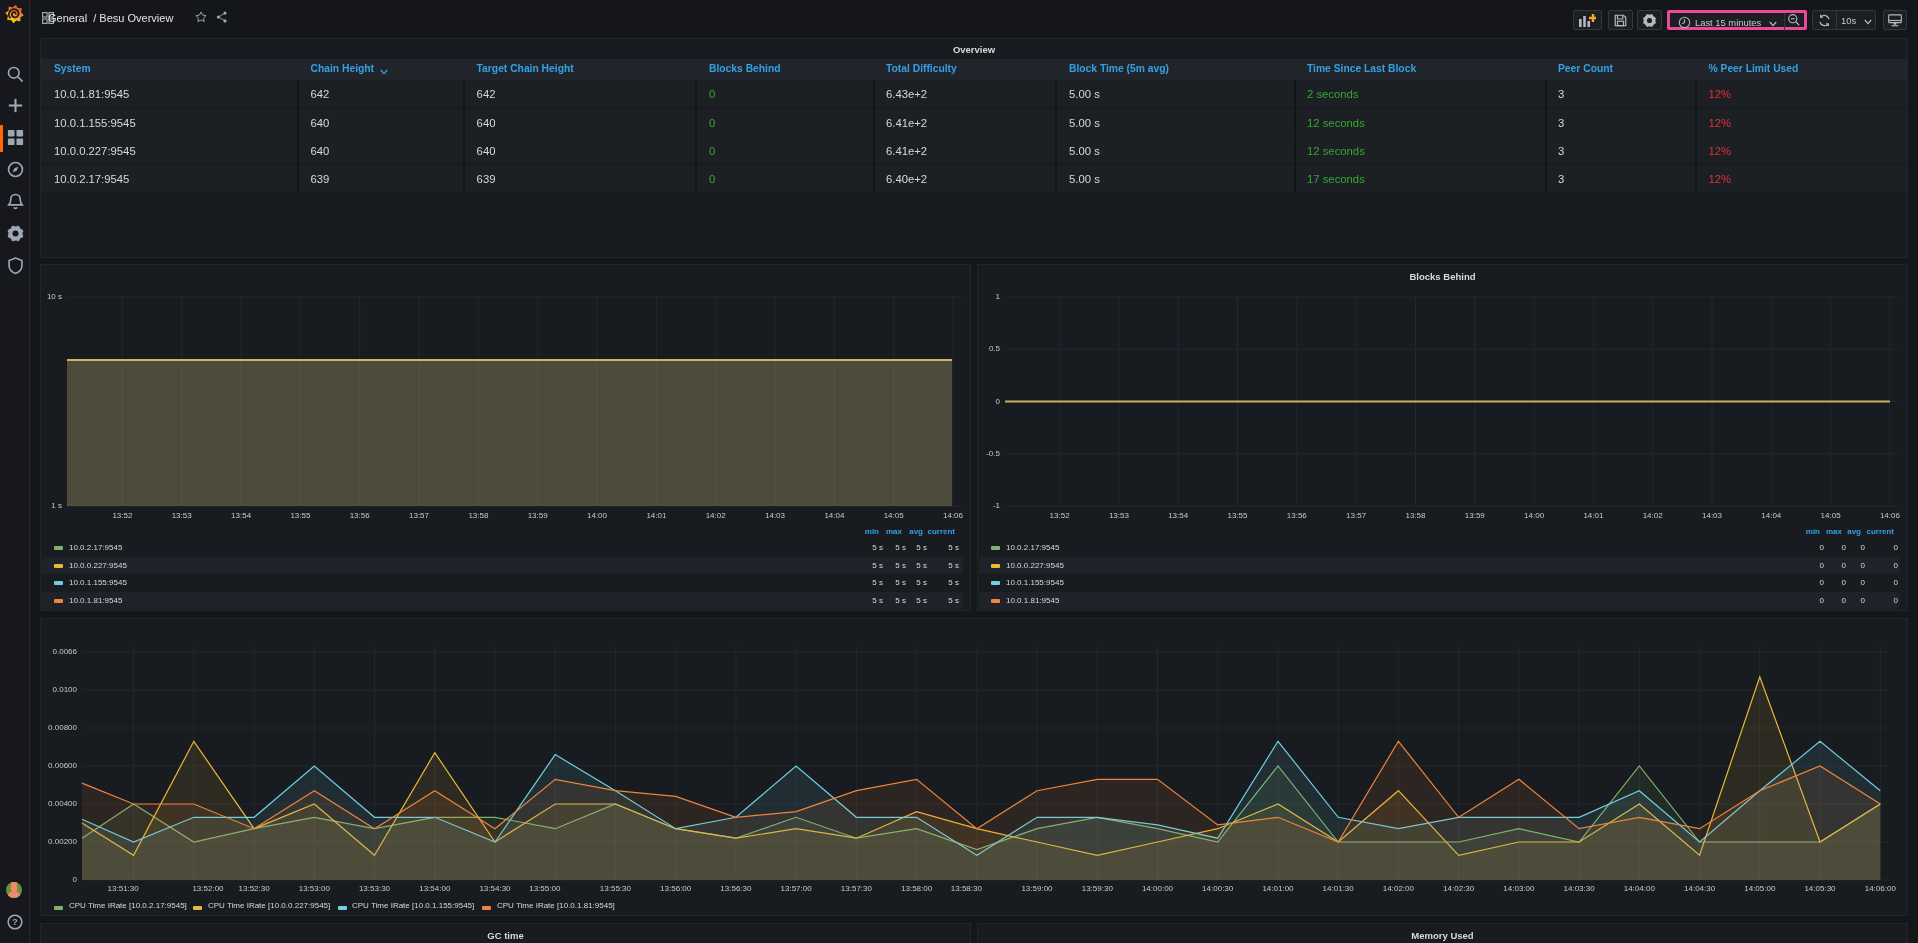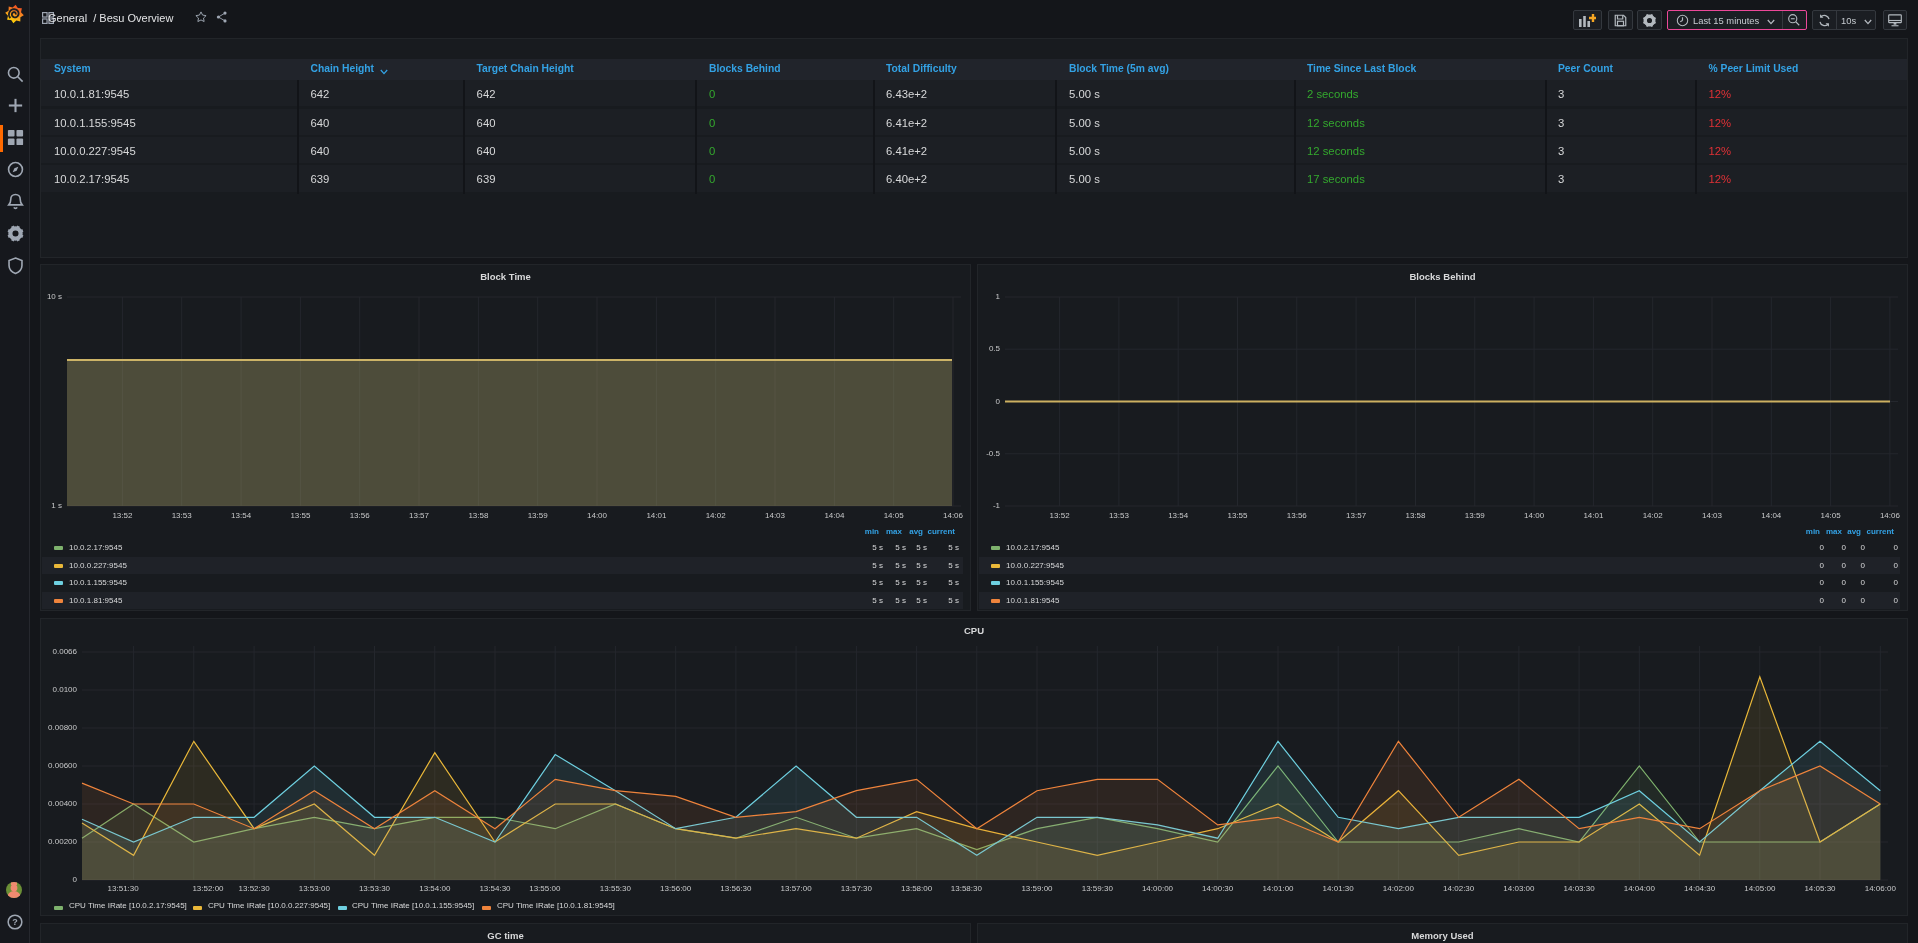--- a/index.html
+++ b/index.html
@@ -115,21 +115,21 @@
       <line x1="11.81" y1="14.37" x2="13.36" y2="18.10" stroke="#b3b9bf" stroke-width="3.1" stroke-linecap="butt"></line>
       <line x1="8.19" y1="14.37" x2="6.64" y2="18.10" stroke="#b3b9bf" stroke-width="3.1" stroke-linecap="butt"></line>
       <line x1="5.63" y1="11.81" x2="1.90" y2="13.36" stroke="#b3b9bf" stroke-width="3.1" stroke-linecap="butt"></line>
       <line x1="5.63" y1="8.19" x2="1.90" y2="6.64" stroke="#b3b9bf" stroke-width="3.1" stroke-linecap="butt"></line>
       <line x1="8.19" y1="5.63" x2="6.64" y2="1.90" stroke="#b3b9bf" stroke-width="3.1" stroke-linecap="butt"></line>
       <line x1="11.81" y1="5.63" x2="13.36" y2="1.90" stroke="#b3b9bf" stroke-width="3.1" stroke-linecap="butt"></line>
       <line x1="14.37" y1="8.19" x2="18.10" y2="6.64" stroke="#b3b9bf" stroke-width="3.1" stroke-linecap="butt"></line>
       <circle cx="10" cy="10" r="2.7" fill="#1b1e23"></circle>
     </svg>
   </div>
-<div class="abs" style="left:1667px;top:10px;width:140px;height:20px;background:#1b1e23;border:1px solid #ec4899;border-radius:2px">
+<div class="abs" style="left:1667px;top:10px;width:140px;height:20px;background:#1b1e23;border:3px solid #ec4899;border-radius:2px">
     <svg class="abs" style="left:8px;top:3px" width="13" height="13" viewBox="0 0 20 20">
       <circle cx="10" cy="10" r="8" stroke="#b3b9bf" stroke-width="1.6" fill="none"></circle>
       <path d="M10 10 L10 5 M10 10 L6.5 12" stroke="#b3b9bf" stroke-width="1.8" fill="none"></path>
     </svg>
     <div class="abs" style="left:25px;top:4px;font-size:9.4px;color:#c7ccd1">Last 15 minutes</div>
     <svg class="abs" style="left:99px;top:8px" width="8" height="6" viewBox="0 0 10 7">
       <path d="M1 1 L5 5.5 L9 1" stroke="#b3b9bf" stroke-width="1.6" fill="none"></path>
     </svg>
     <div class="abs" style="left:114px;top:0;width:1px;height:18px;background:#34383e"></div>
   </div>
@@ -153,20 +153,21 @@
   </div>
 <div class="abs" style="left:1883px;top:10px;width:24px;height:20px;background:#1b1e23;border:1px solid #34383e;border-radius:2px">
     <svg class="abs" style="left:4px;top:3px" width="14" height="13" viewBox="0 0 20 18">
 <rect x="1" y="1" width="18" height="11" rx="1" stroke="#b3b9bf" stroke-width="1.6" fill="none"></rect>
       <line x1="1" y1="9" x2="19" y2="9" stroke="#b3b9bf" stroke-width="1.6"></line>
       <rect x="8" y="12" width="4" height="3" fill="#b3b9bf"></rect>
       <line x1="5" y1="16.5" x2="15" y2="16.5" stroke="#b3b9bf" stroke-width="1.6"></line>
     </svg>
   </div>
 <div class="panel" style="left:40px;top:38px;width:1868px;height:220px">
+    <div class="ptitle" style="top:5px;font-size:9.5px">Overview</div>
     <div class="abs" style="left:0;top:20px;width:1866px;height:21px;background:#21242b"></div>
     <div class="abs" style="left:13px;top:24px;font-size:10.3px;font-weight:bold;color:#33a2e5">System</div>
     <div class="abs" style="left:269.5px;top:24px;font-size:10.3px;font-weight:bold;color:#33a2e5">Chain Height</div>
     <div class="abs" style="left:435.6px;top:24px;font-size:10.3px;font-weight:bold;color:#33a2e5">Target Chain Height</div>
     <div class="abs" style="left:668px;top:24px;font-size:10.3px;font-weight:bold;color:#33a2e5">Blocks Behind</div>
     <div class="abs" style="left:845px;top:24px;font-size:10.3px;font-weight:bold;color:#33a2e5">Total Difficulty</div>
     <div class="abs" style="left:1028px;top:24px;font-size:10.3px;font-weight:bold;color:#33a2e5">Block Time (5m avg)</div>
     <div class="abs" style="left:1266px;top:24px;font-size:10.3px;font-weight:bold;color:#33a2e5">Time Since Last Block</div>
     <div class="abs" style="left:1517px;top:24px;font-size:10.3px;font-weight:bold;color:#33a2e5">Peer Count</div>
     <div class="abs" style="left:1667.5px;top:24px;font-size:10.3px;font-weight:bold;color:#33a2e5">% Peer Limit Used</div>
@@ -216,21 +217,20 @@
     <div class="abs" style="left:255.8px;top:41px;width:2px;height:113.8px;background:#121418"></div>
     <div class="abs" style="left:422.0px;top:41px;width:2px;height:113.8px;background:#121418"></div>
     <div class="abs" style="left:654.3px;top:41px;width:2px;height:113.8px;background:#121418"></div>
     <div class="abs" style="left:832.0px;top:41px;width:2px;height:113.8px;background:#121418"></div>
     <div class="abs" style="left:1013.7px;top:41px;width:2px;height:113.8px;background:#121418"></div>
     <div class="abs" style="left:1252.8px;top:41px;width:2px;height:113.8px;background:#121418"></div>
     <div class="abs" style="left:1504.1px;top:41px;width:2px;height:113.8px;background:#121418"></div>
     <div class="abs" style="left:1654.2px;top:41px;width:2px;height:113.8px;background:#121418"></div>
   </div>
 <div class="panel" style="left:40px;top:264px;width:931px;height:347px">
-    <div class="ptitle">Block Time</div>
     <svg class="abs" style="left:0;top:0" width="929" height="345">
       <line x1="81.4" y1="32" x2="81.4" y2="241" stroke="#24272d" stroke-width="1"></line>
       <line x1="140.7" y1="32" x2="140.7" y2="241" stroke="#24272d" stroke-width="1"></line>
       <line x1="200.1" y1="32" x2="200.1" y2="241" stroke="#24272d" stroke-width="1"></line>
       <line x1="259.4" y1="32" x2="259.4" y2="241" stroke="#24272d" stroke-width="1"></line>
       <line x1="318.7" y1="32" x2="318.7" y2="241" stroke="#24272d" stroke-width="1"></line>
       <line x1="378.0" y1="32" x2="378.0" y2="241" stroke="#24272d" stroke-width="1"></line>
       <line x1="437.4" y1="32" x2="437.4" y2="241" stroke="#24272d" stroke-width="1"></line>
       <line x1="496.7" y1="32" x2="496.7" y2="241" stroke="#24272d" stroke-width="1"></line>
       <line x1="556.0" y1="32" x2="556.0" y2="241" stroke="#24272d" stroke-width="1"></line>
@@ -366,21 +366,20 @@
     <div class="abs" style="left:860px;top:313.0px;width:60px;text-align:right;font-size:8px;color:#d8d9da">0</div>
     <div class="abs" style="left:1px;top:326.5px;width:921px;height:17.5px;background:#1f2228"></div>
     <div class="abs" style="left:13px;top:333.5px;width:9px;height:4px;border-radius:1px;background:#EF843C"></div>
     <div class="abs" style="left:28px;top:330.5px;font-size:8px;color:#d8d9da">10.0.1.81:9545</div>
     <div class="abs" style="left:786px;top:330.5px;width:60px;text-align:right;font-size:8px;color:#d8d9da">0</div>
     <div class="abs" style="left:808px;top:330.5px;width:60px;text-align:right;font-size:8px;color:#d8d9da">0</div>
     <div class="abs" style="left:827px;top:330.5px;width:60px;text-align:right;font-size:8px;color:#d8d9da">0</div>
     <div class="abs" style="left:860px;top:330.5px;width:60px;text-align:right;font-size:8px;color:#d8d9da">0</div>
   </div>
 <div class="panel" style="left:40px;top:618px;width:1868px;height:298px">
-    <div class="ptitle">CPU</div>
     <svg class="abs" style="left:0;top:0" width="1866" height="296">
       <line x1="92.6" y1="27" x2="92.6" y2="261" stroke="#24272d" stroke-width="1"></line>
       <line x1="152.8" y1="27" x2="152.8" y2="261" stroke="#24272d" stroke-width="1"></line>
       <line x1="213.1" y1="27" x2="213.1" y2="261" stroke="#24272d" stroke-width="1"></line>
       <line x1="273.3" y1="27" x2="273.3" y2="261" stroke="#24272d" stroke-width="1"></line>
       <line x1="333.5" y1="27" x2="333.5" y2="261" stroke="#24272d" stroke-width="1"></line>
       <line x1="393.8" y1="27" x2="393.8" y2="261" stroke="#24272d" stroke-width="1"></line>
       <line x1="454.0" y1="27" x2="454.0" y2="261" stroke="#24272d" stroke-width="1"></line>
       <line x1="514.2" y1="27" x2="514.2" y2="261" stroke="#24272d" stroke-width="1"></line>
       <line x1="574.4" y1="27" x2="574.4" y2="261" stroke="#24272d" stroke-width="1"></line>

